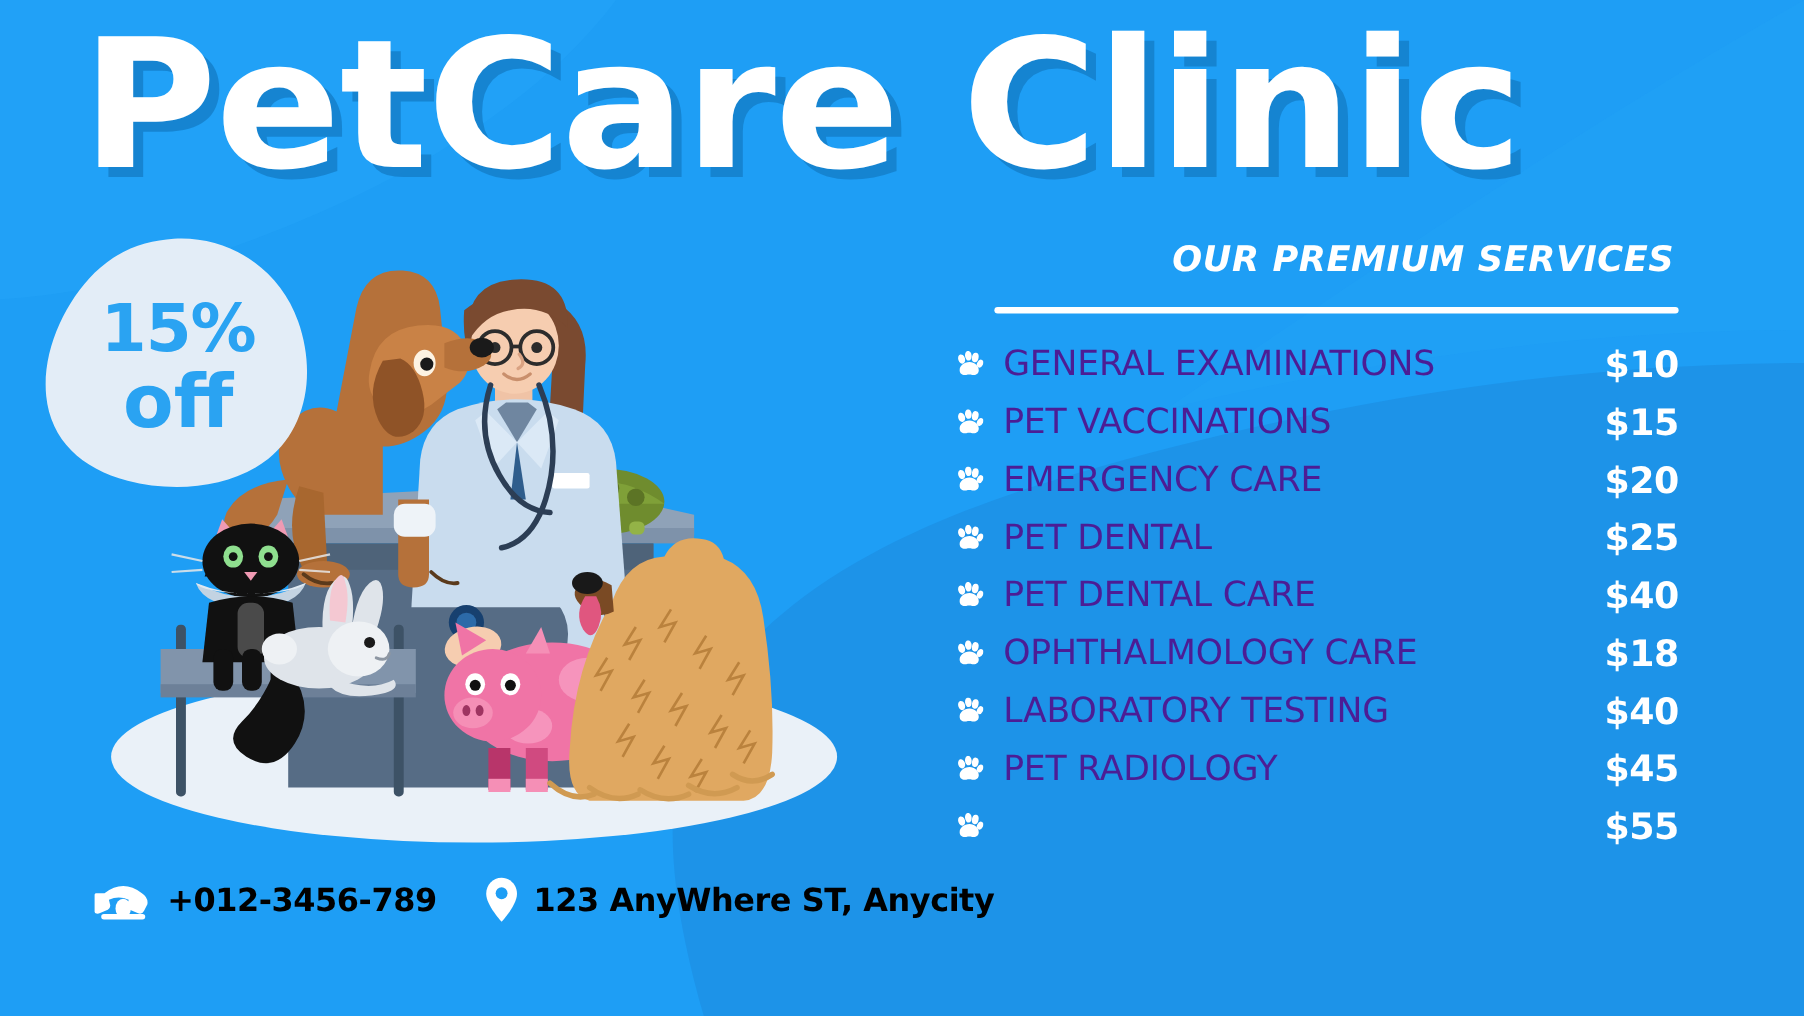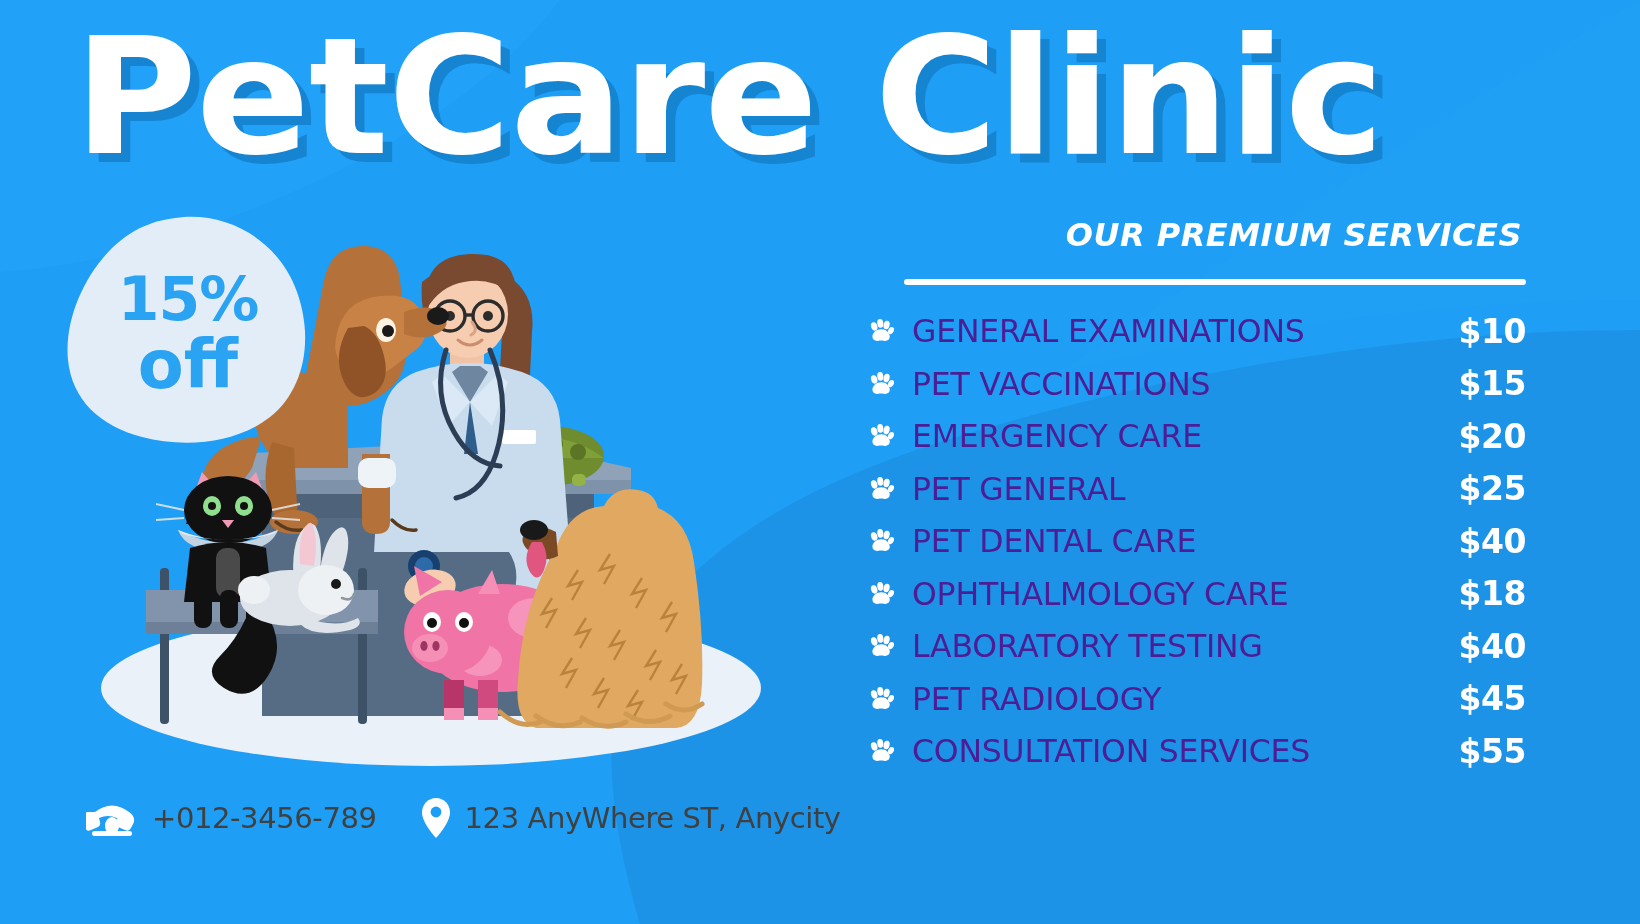--- a/index.html
+++ b/index.html
@@ -26,21 +26,21 @@
     letter-spacing:-1px;
     color:#ffffff;
     white-space:nowrap;
     text-shadow: 9px 9px 0 rgba(19,124,199,.78);
     transform: scaleX(1.03);
     transform-origin: left center;
   }
 
   
   .badge{
-    position:absolute; left:66px; top:214px; width:240px; height:232px; z-index:7;
+    position:absolute; left:40px; top:214px; width:240px; height:232px; z-index:7;
   }
   .badge-blob{ position:absolute; inset:0; }
   .badge-text{
     position:absolute; inset:0;
     display:flex; flex-direction:column; align-items:center; justify-content:center;
     font-family:"DejaVu Sans", sans-serif;
     font-weight:700; color:#2aa3f2;
     line-height:.92; text-align:center;
     transform: translate(2px,4px);
   }
@@ -53,21 +53,21 @@
   
   .contact{
     position:absolute; left:86px; top:792px; height:52px;
     display:flex; align-items:center; z-index:8;
   }
   .contact-item{ display:flex; align-items:center; }
   .contact-item + .contact-item{ margin-left:44px; }
   .contact-ico{ display:flex; align-items:center; justify-content:center; }
   .contact-txt{
     font-family:"DejaVu Sans", sans-serif;
-    font-weight:400; font-size:29px; color:#404040;
+    font-weight:700; font-size:29px; color:#000000;
     margin-left:14px; white-space:nowrap; letter-spacing:-.4px;
   }
 
   
   .services{
     position:absolute; left:866px; top:216px; width:660px; z-index:8;
   }
   .svc-head{
     font-family:"DejaVu Sans", sans-serif;
     font-weight:700; font-style:italic;
@@ -398,21 +398,21 @@
       <svg width="26" height="24" viewBox="0 0 26 24">
         <ellipse cx="6.2" cy="7.4" rx="3.1" ry="4.3" fill="#fff" transform="rotate(-18 6.2 7.4)"></ellipse>
         <ellipse cx="12.3" cy="4.4" rx="3.0" ry="4.4" fill="#fff" transform="rotate(-6 12.3 4.4)"></ellipse>
         <ellipse cx="18.6" cy="6.0" rx="3.0" ry="4.3" fill="#fff" transform="rotate(12 18.6 6)"></ellipse>
         <ellipse cx="23.0" cy="11.6" rx="2.7" ry="3.8" fill="#fff" transform="rotate(28 23 11.6)"></ellipse>
         <path d="M13.4 10.2 c4.6 0 8.4 3.6 8.4 7.4 c0 3.4 -3.0 4.9 -6.0 4.2
                  c-2.0 -0.5 -3.4 -0.5 -5.4 0 c-3.0 0.7 -6.0 -0.8 -6.0 -4.2
                  c0 -3.8 3.8 -7.4 9.0 -7.4 Z" fill="#fff"></path>
       </svg>
     </span>
-    <span class="svc-name">PET GENERAL</span>
+    <span class="svc-name">PET DENTAL</span>
     <span class="svc-dots"></span>
     <span class="svc-price">$25</span>
   </li>
 
   <li class="svc-row">
     <span class="paw">
       <svg width="26" height="24" viewBox="0 0 26 24">
         <ellipse cx="6.2" cy="7.4" rx="3.1" ry="4.3" fill="#fff" transform="rotate(-18 6.2 7.4)"></ellipse>
         <ellipse cx="12.3" cy="4.4" rx="3.0" ry="4.4" fill="#fff" transform="rotate(-6 12.3 4.4)"></ellipse>
         <ellipse cx="18.6" cy="6.0" rx="3.0" ry="4.3" fill="#fff" transform="rotate(12 18.6 6)"></ellipse>
@@ -484,18 +484,17 @@
       <svg width="26" height="24" viewBox="0 0 26 24">
         <ellipse cx="6.2" cy="7.4" rx="3.1" ry="4.3" fill="#fff" transform="rotate(-18 6.2 7.4)"></ellipse>
         <ellipse cx="12.3" cy="4.4" rx="3.0" ry="4.4" fill="#fff" transform="rotate(-6 12.3 4.4)"></ellipse>
         <ellipse cx="18.6" cy="6.0" rx="3.0" ry="4.3" fill="#fff" transform="rotate(12 18.6 6)"></ellipse>
         <ellipse cx="23.0" cy="11.6" rx="2.7" ry="3.8" fill="#fff" transform="rotate(28 23 11.6)"></ellipse>
         <path d="M13.4 10.2 c4.6 0 8.4 3.6 8.4 7.4 c0 3.4 -3.0 4.9 -6.0 4.2
                  c-2.0 -0.5 -3.4 -0.5 -5.4 0 c-3.0 0.7 -6.0 -0.8 -6.0 -4.2
                  c0 -3.8 3.8 -7.4 9.0 -7.4 Z" fill="#fff"></path>
       </svg>
     </span>
-    <span class="svc-name">CONSULTATION SERVICES</span>
     <span class="svc-dots"></span>
     <span class="svc-price">$55</span>
   </li>
 </ul>
 </div>
 
 </body></html>

